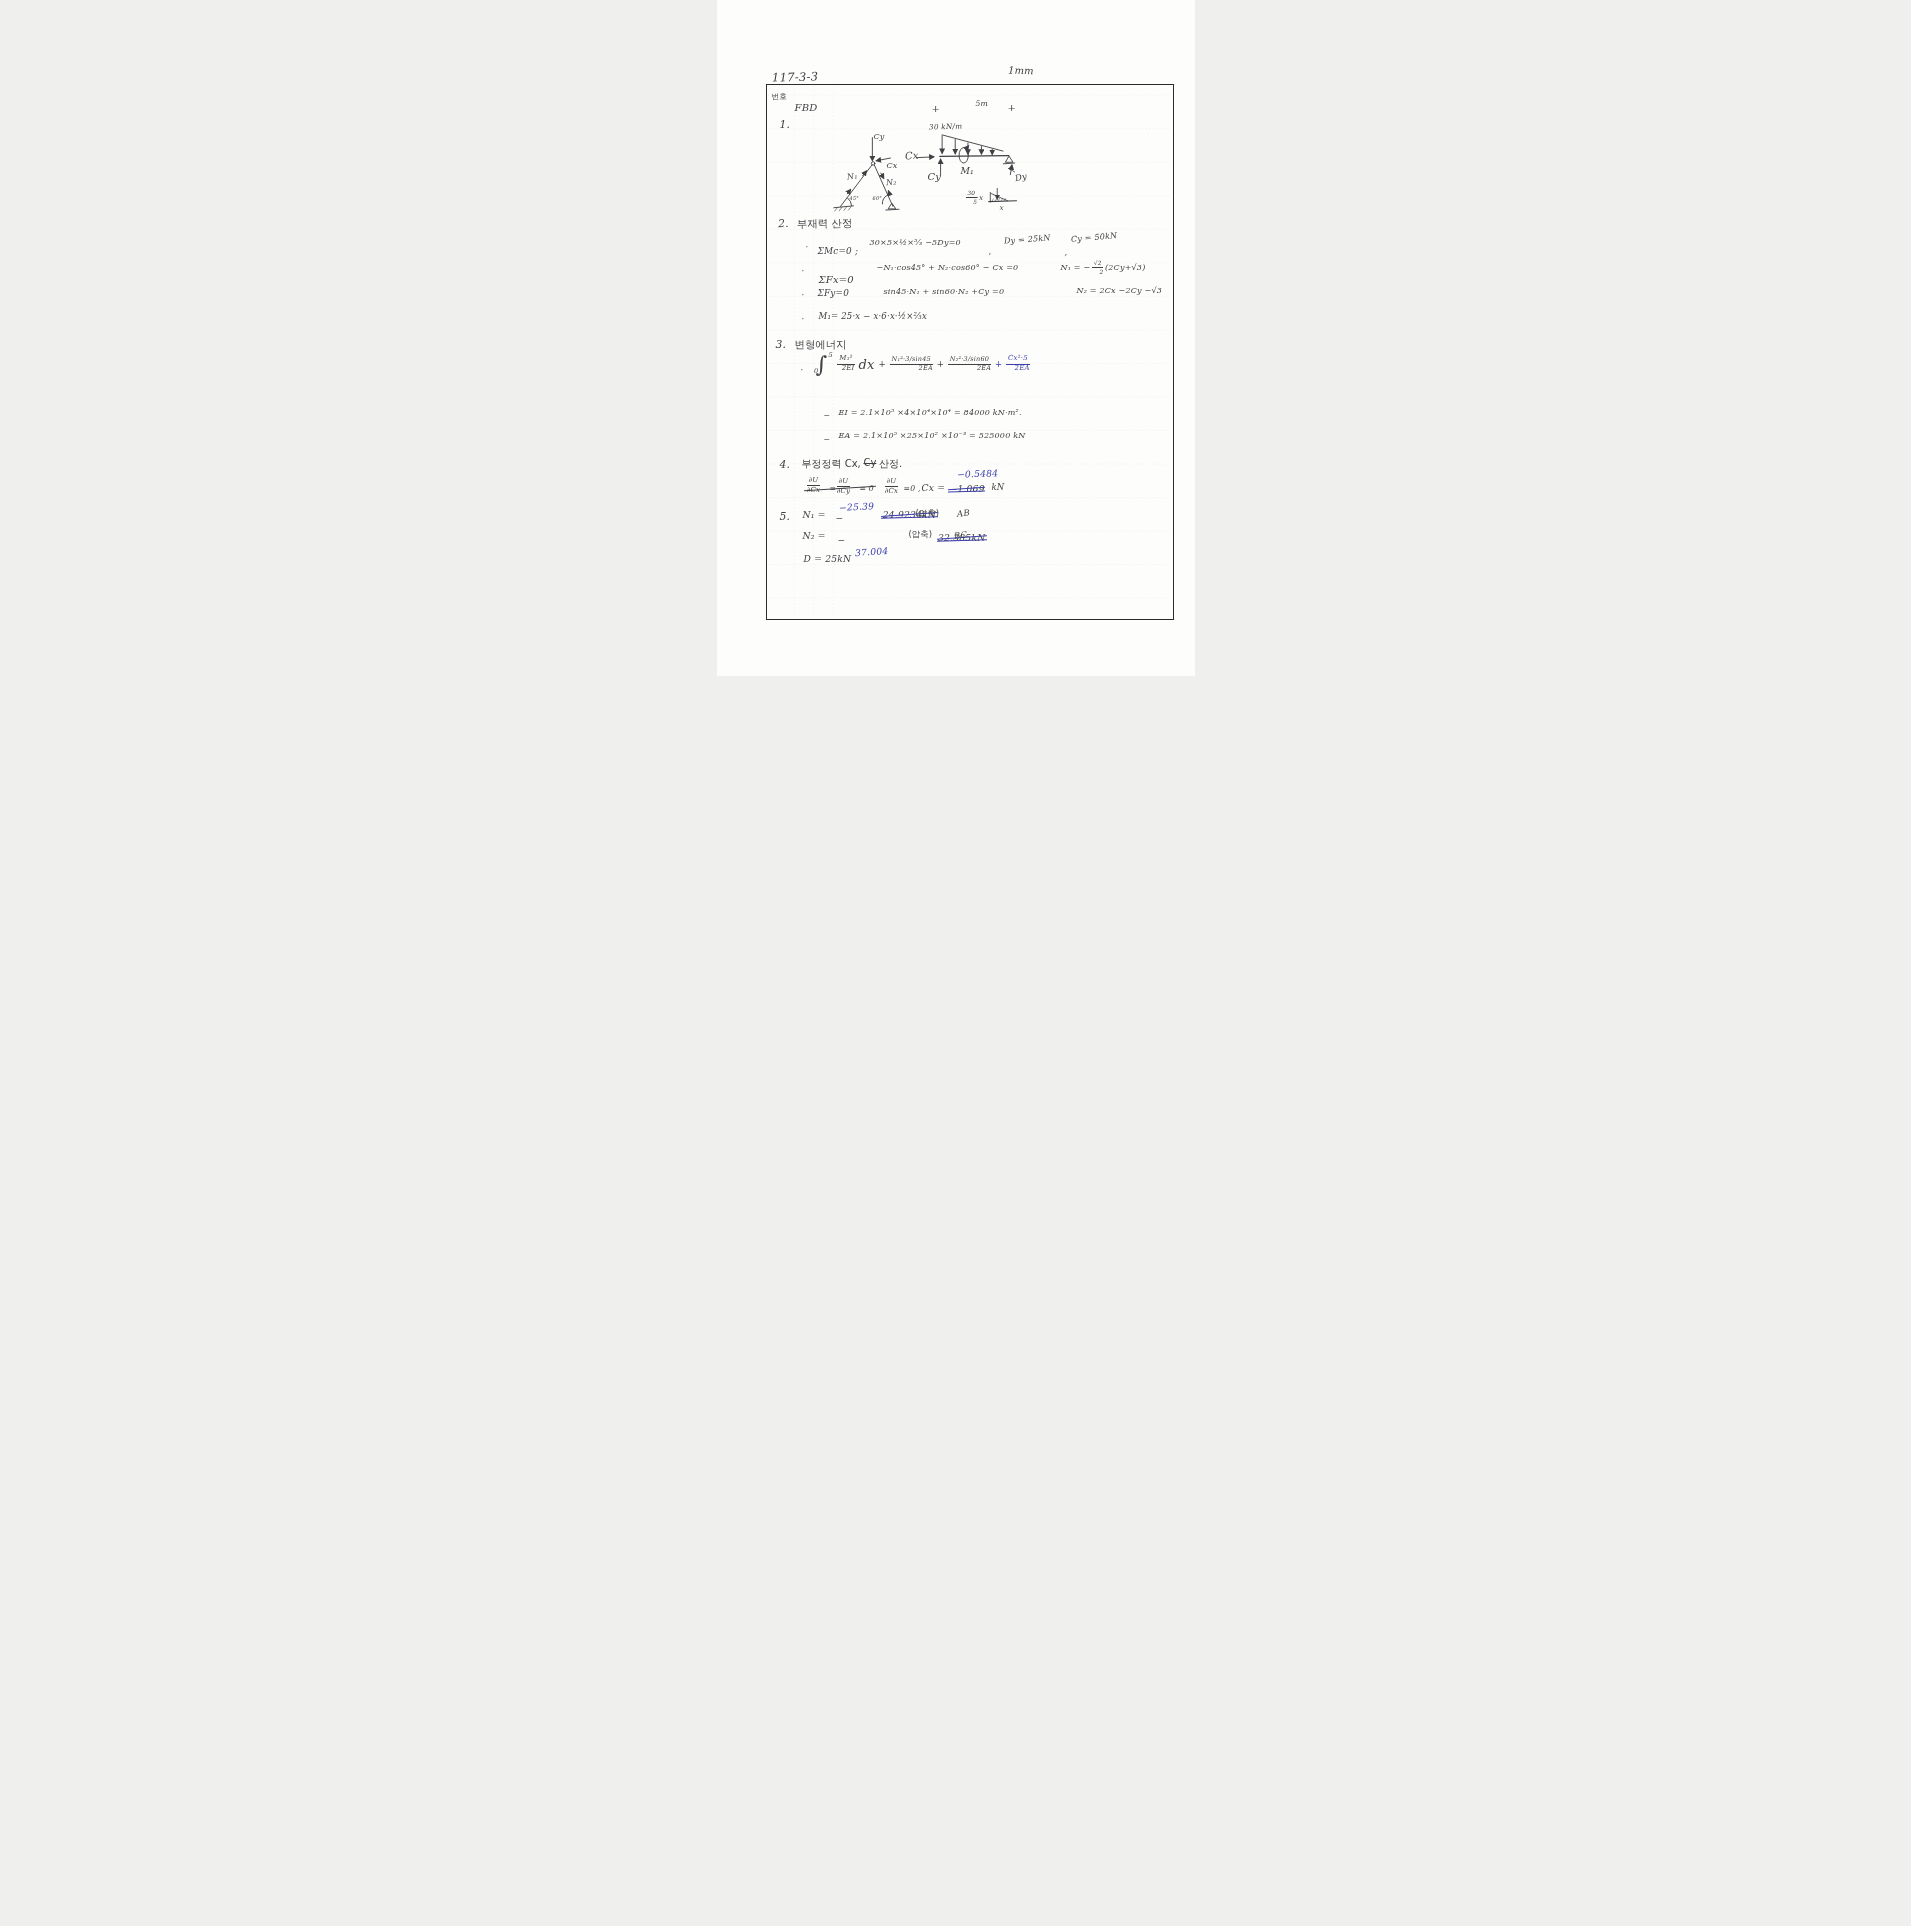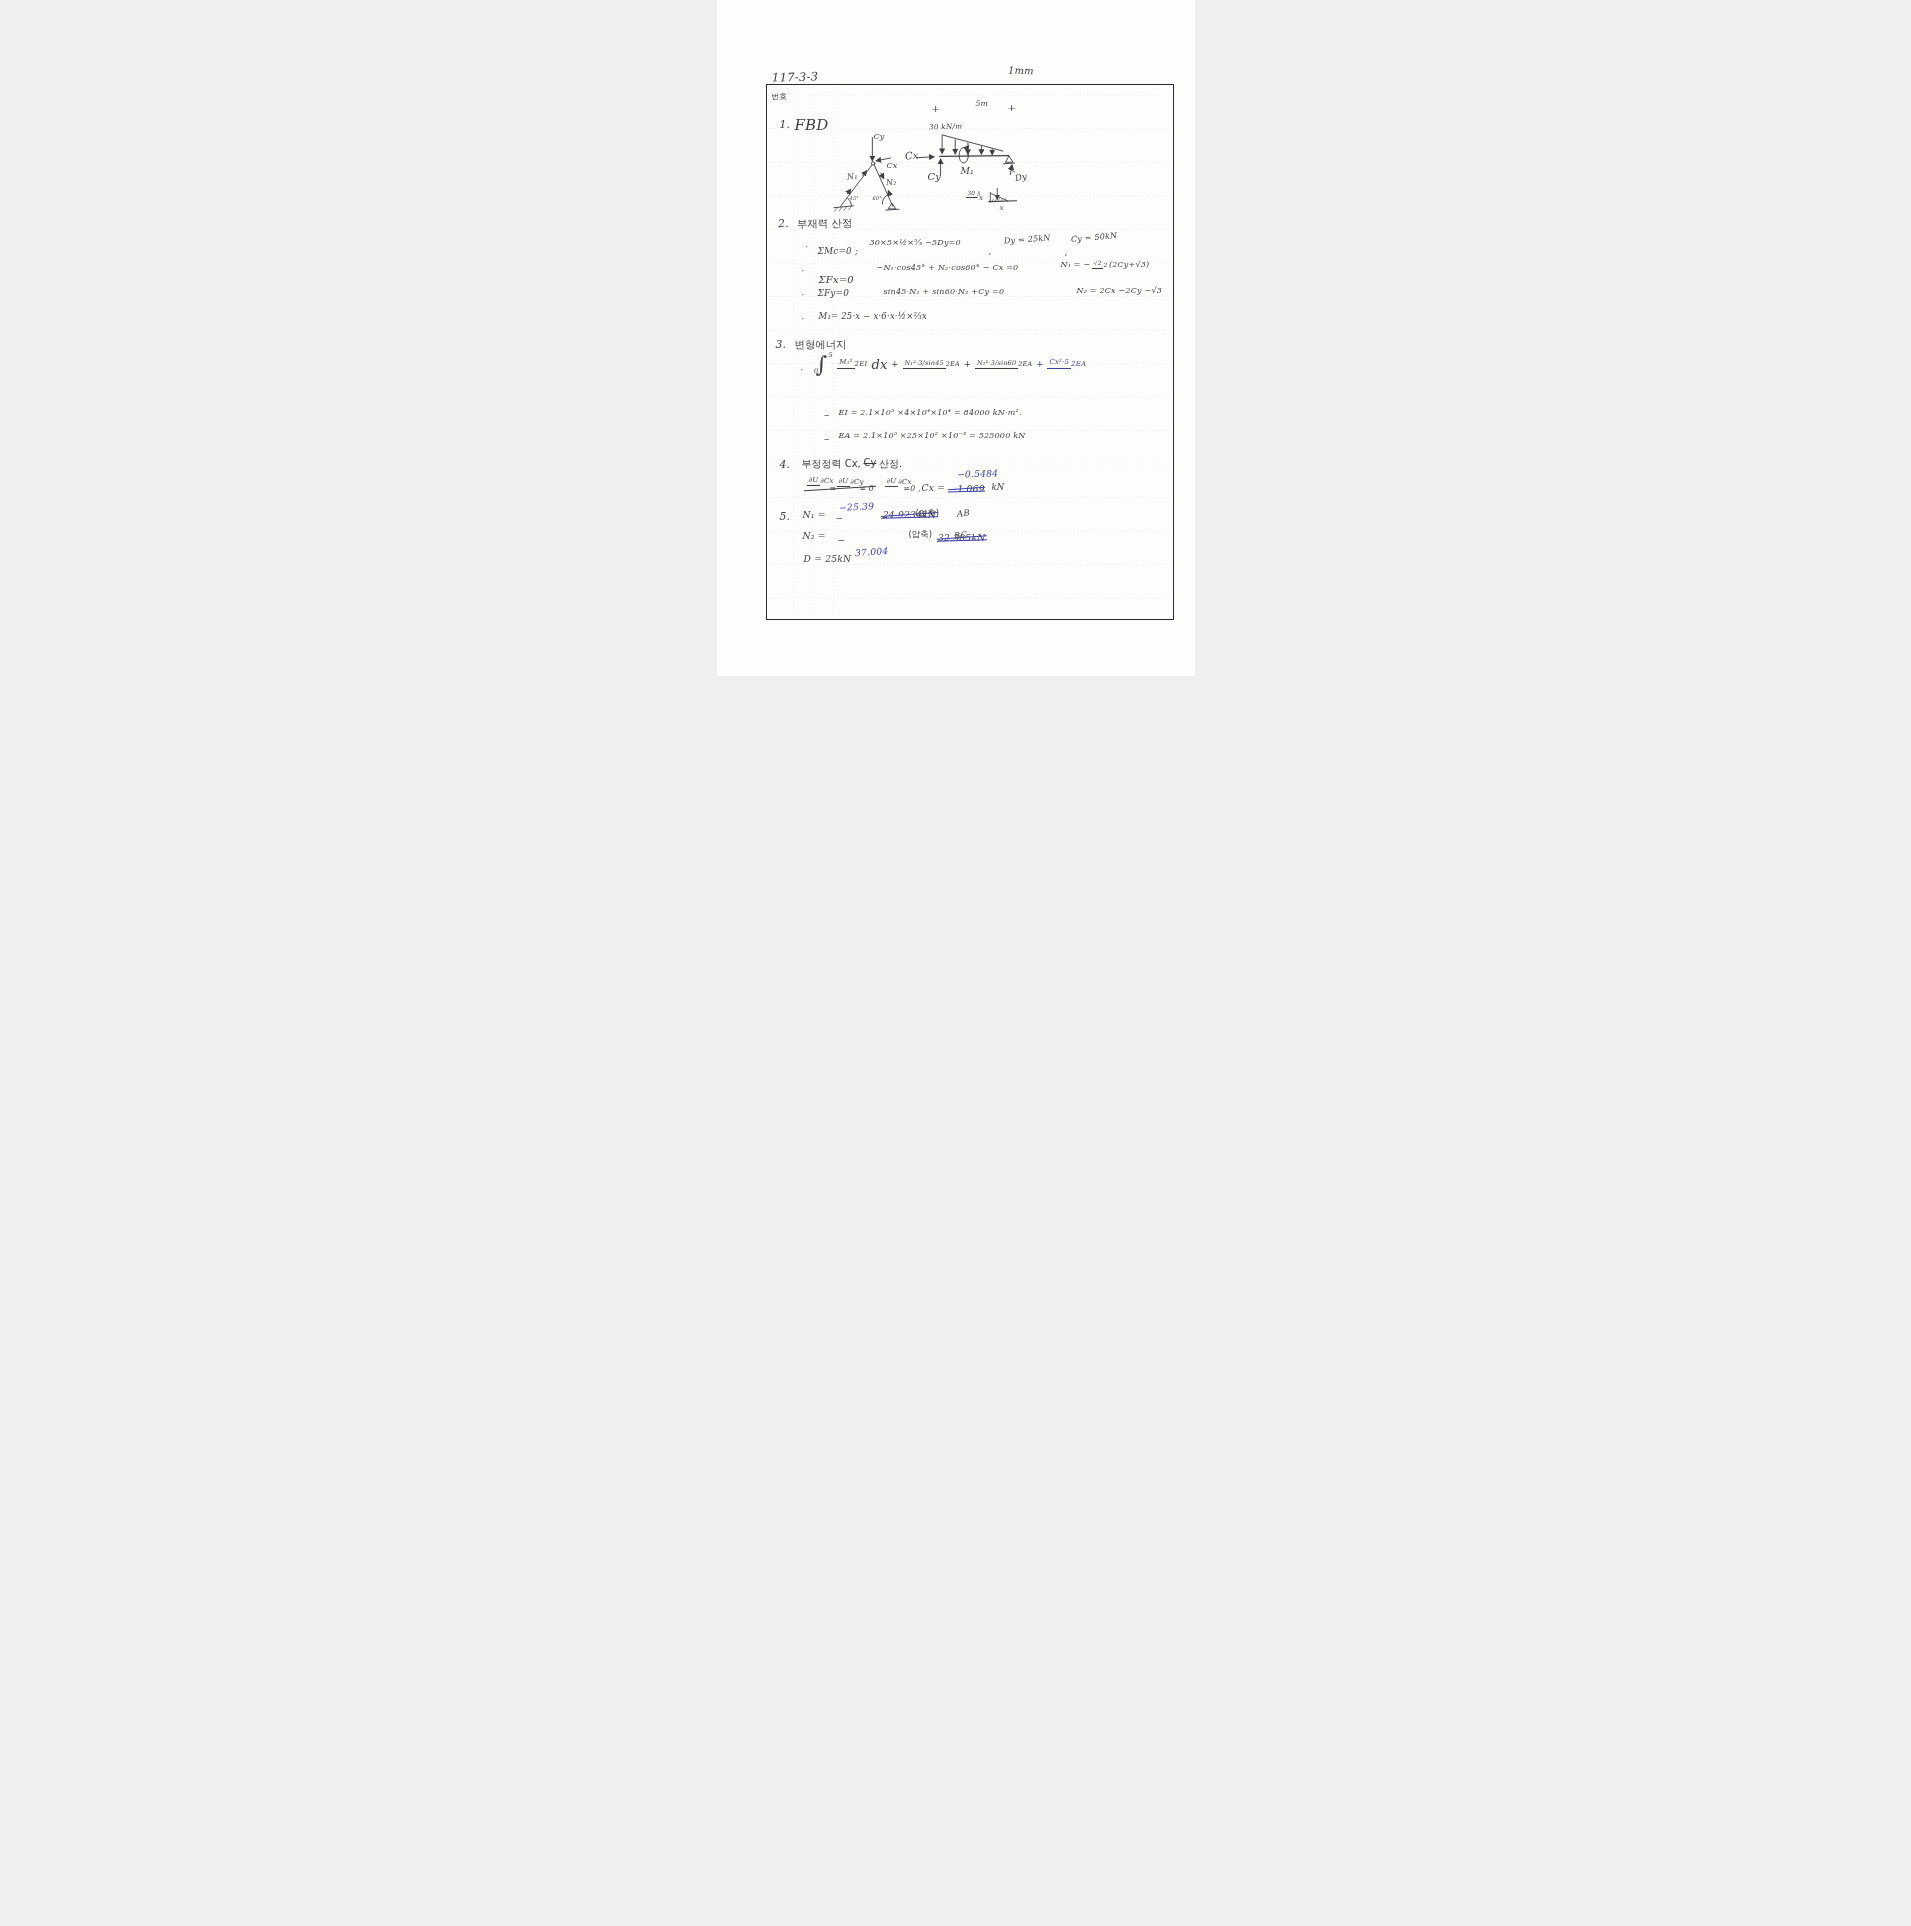--- a/index.html
+++ b/index.html
@@ -4,21 +4,21 @@
 <style>
   html,body{margin:0;padding:0;background:#efefed;}
   .page{position:relative;width:478px;height:676px;margin:0 auto;background:#fdfdfb;
         font-family:"DejaVu Serif",serif;color:#3f4044;overflow:hidden;}
   .abs{position:absolute;white-space:nowrap;}
   .hw{font-style:italic;letter-spacing:0.2px;}
   .ko{font-family:"DejaVu Sans",sans-serif;font-style:normal;}
   .blue{color:#3b3fae;}
   .frame{position:absolute;left:49px;top:84px;width:406px;height:534px;border:1.9px double #2b2b2e;}
   svg.overlay{position:absolute;left:0;top:0;width:478px;height:676px;pointer-events:none;}
-  .frac{display:inline-flex;align-items:center;line-height:1.08;vertical-align:middle;}
+  .frac{display:inline-flex;flex-direction:column;align-items:flex-end;line-height:1.08;vertical-align:middle;}
   .frac .fn{padding:0 1.9px 0.8px;border-bottom:0.8px solid currentColor;}
   .frac .fd{padding-top:0.8px;}
   .introw{display:flex;align-items:center;gap:3.9px;}
   .intsym{position:relative;font-size:22.3px;font-style:italic;line-height:1;margin-right:6.2px;}
   .isup{position:absolute;top:-1.5px;right:-5.4px;font-size:6.5px;}
   .isub{position:absolute;bottom:0.8px;left:-1.5px;font-size:6.5px;}
   .bstrike{position:relative;display:inline-block;text-align:right;}
   .bstrike::before,.bstrike::after{content:"";position:absolute;left:-3%;right:-3%;top:44%;
         border-top:1px solid #3b3fae;transform:rotate(-4deg);}
   .bstrike::after{top:72%;transform:rotate(-1.5deg);}
@@ -117,21 +117,21 @@
   <span class="abs hw" style="left:291px;top:65px;font-size:10px;transform:rotate(2deg)">1mm</span>
   <span class="abs ko" style="left:55px;top:92px;font-size:7.7px">번호</span>
 
   
   <span class="abs hw" style="left:215px;top:103px;font-size:10px">+</span>
   <span class="abs hw" style="left:259px;top:99px;font-size:7.7px">5m</span>
   <span class="abs hw" style="left:291px;top:102px;font-size:10px">+</span>
 
   
   <span class="abs hw" style="left:63px;top:118px;font-size:10.8px">1.</span>
-  <span class="abs hw" style="left:78px;top:116px;font-size:15px">FBD</span>
+  <span class="abs hw" style="left:78px;top:102px;font-size:10px">FBD</span>
 
   <span class="abs hw" style="left:212px;top:122px;font-size:7.3px;transform:rotate(-2deg)">30 kN/m</span>
   <span class="abs hw" style="left:188px;top:150px;font-size:10px;transform:rotate(-4deg)">Cx</span>
   <span class="abs hw" style="left:211px;top:171px;font-size:10px">Cy</span>
   <span class="abs hw" style="left:244px;top:165px;font-size:9.2px">M₁</span>
   <span class="abs hw" style="left:298px;top:172px;font-size:8.5px;transform:rotate(-12deg)">Dy</span>
 
   <span class="abs hw" style="left:157px;top:132px;font-size:8px">Cy</span>
   <span class="abs hw" style="left:170px;top:161px;font-size:8px">Cx</span>
   <span class="abs hw" style="left:130px;top:172px;font-size:8px;transform:rotate(-6deg)">N₁</span>

